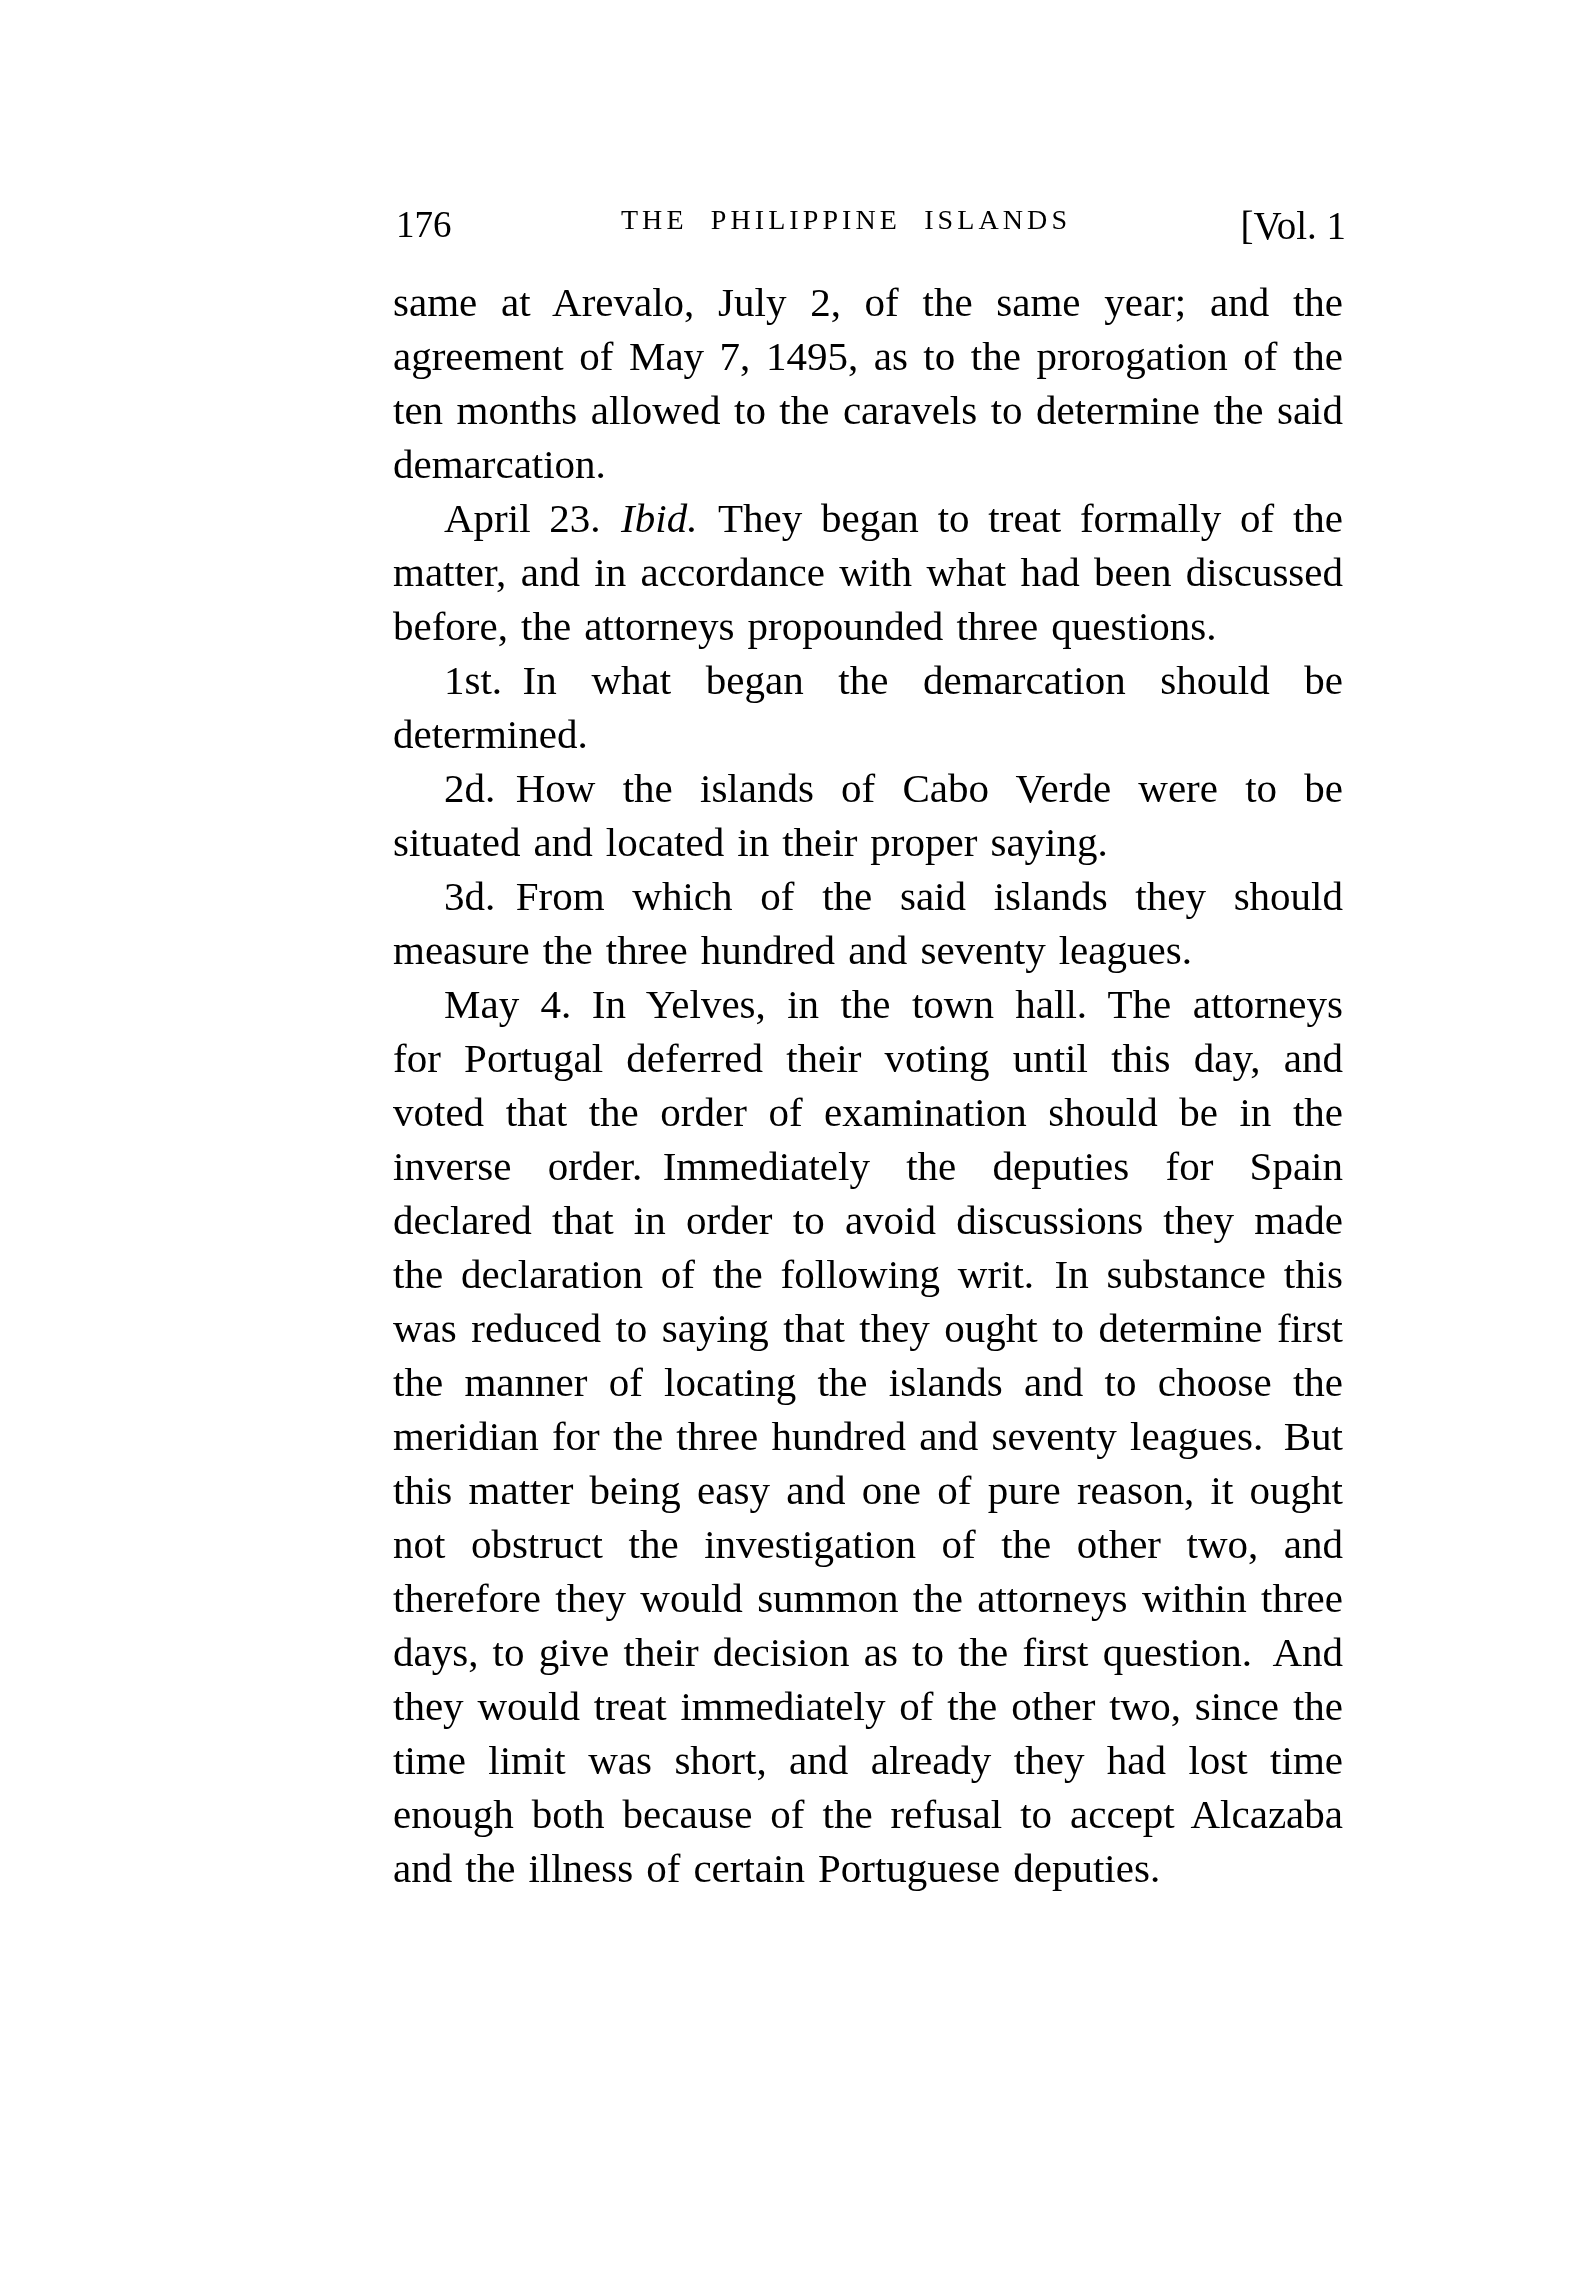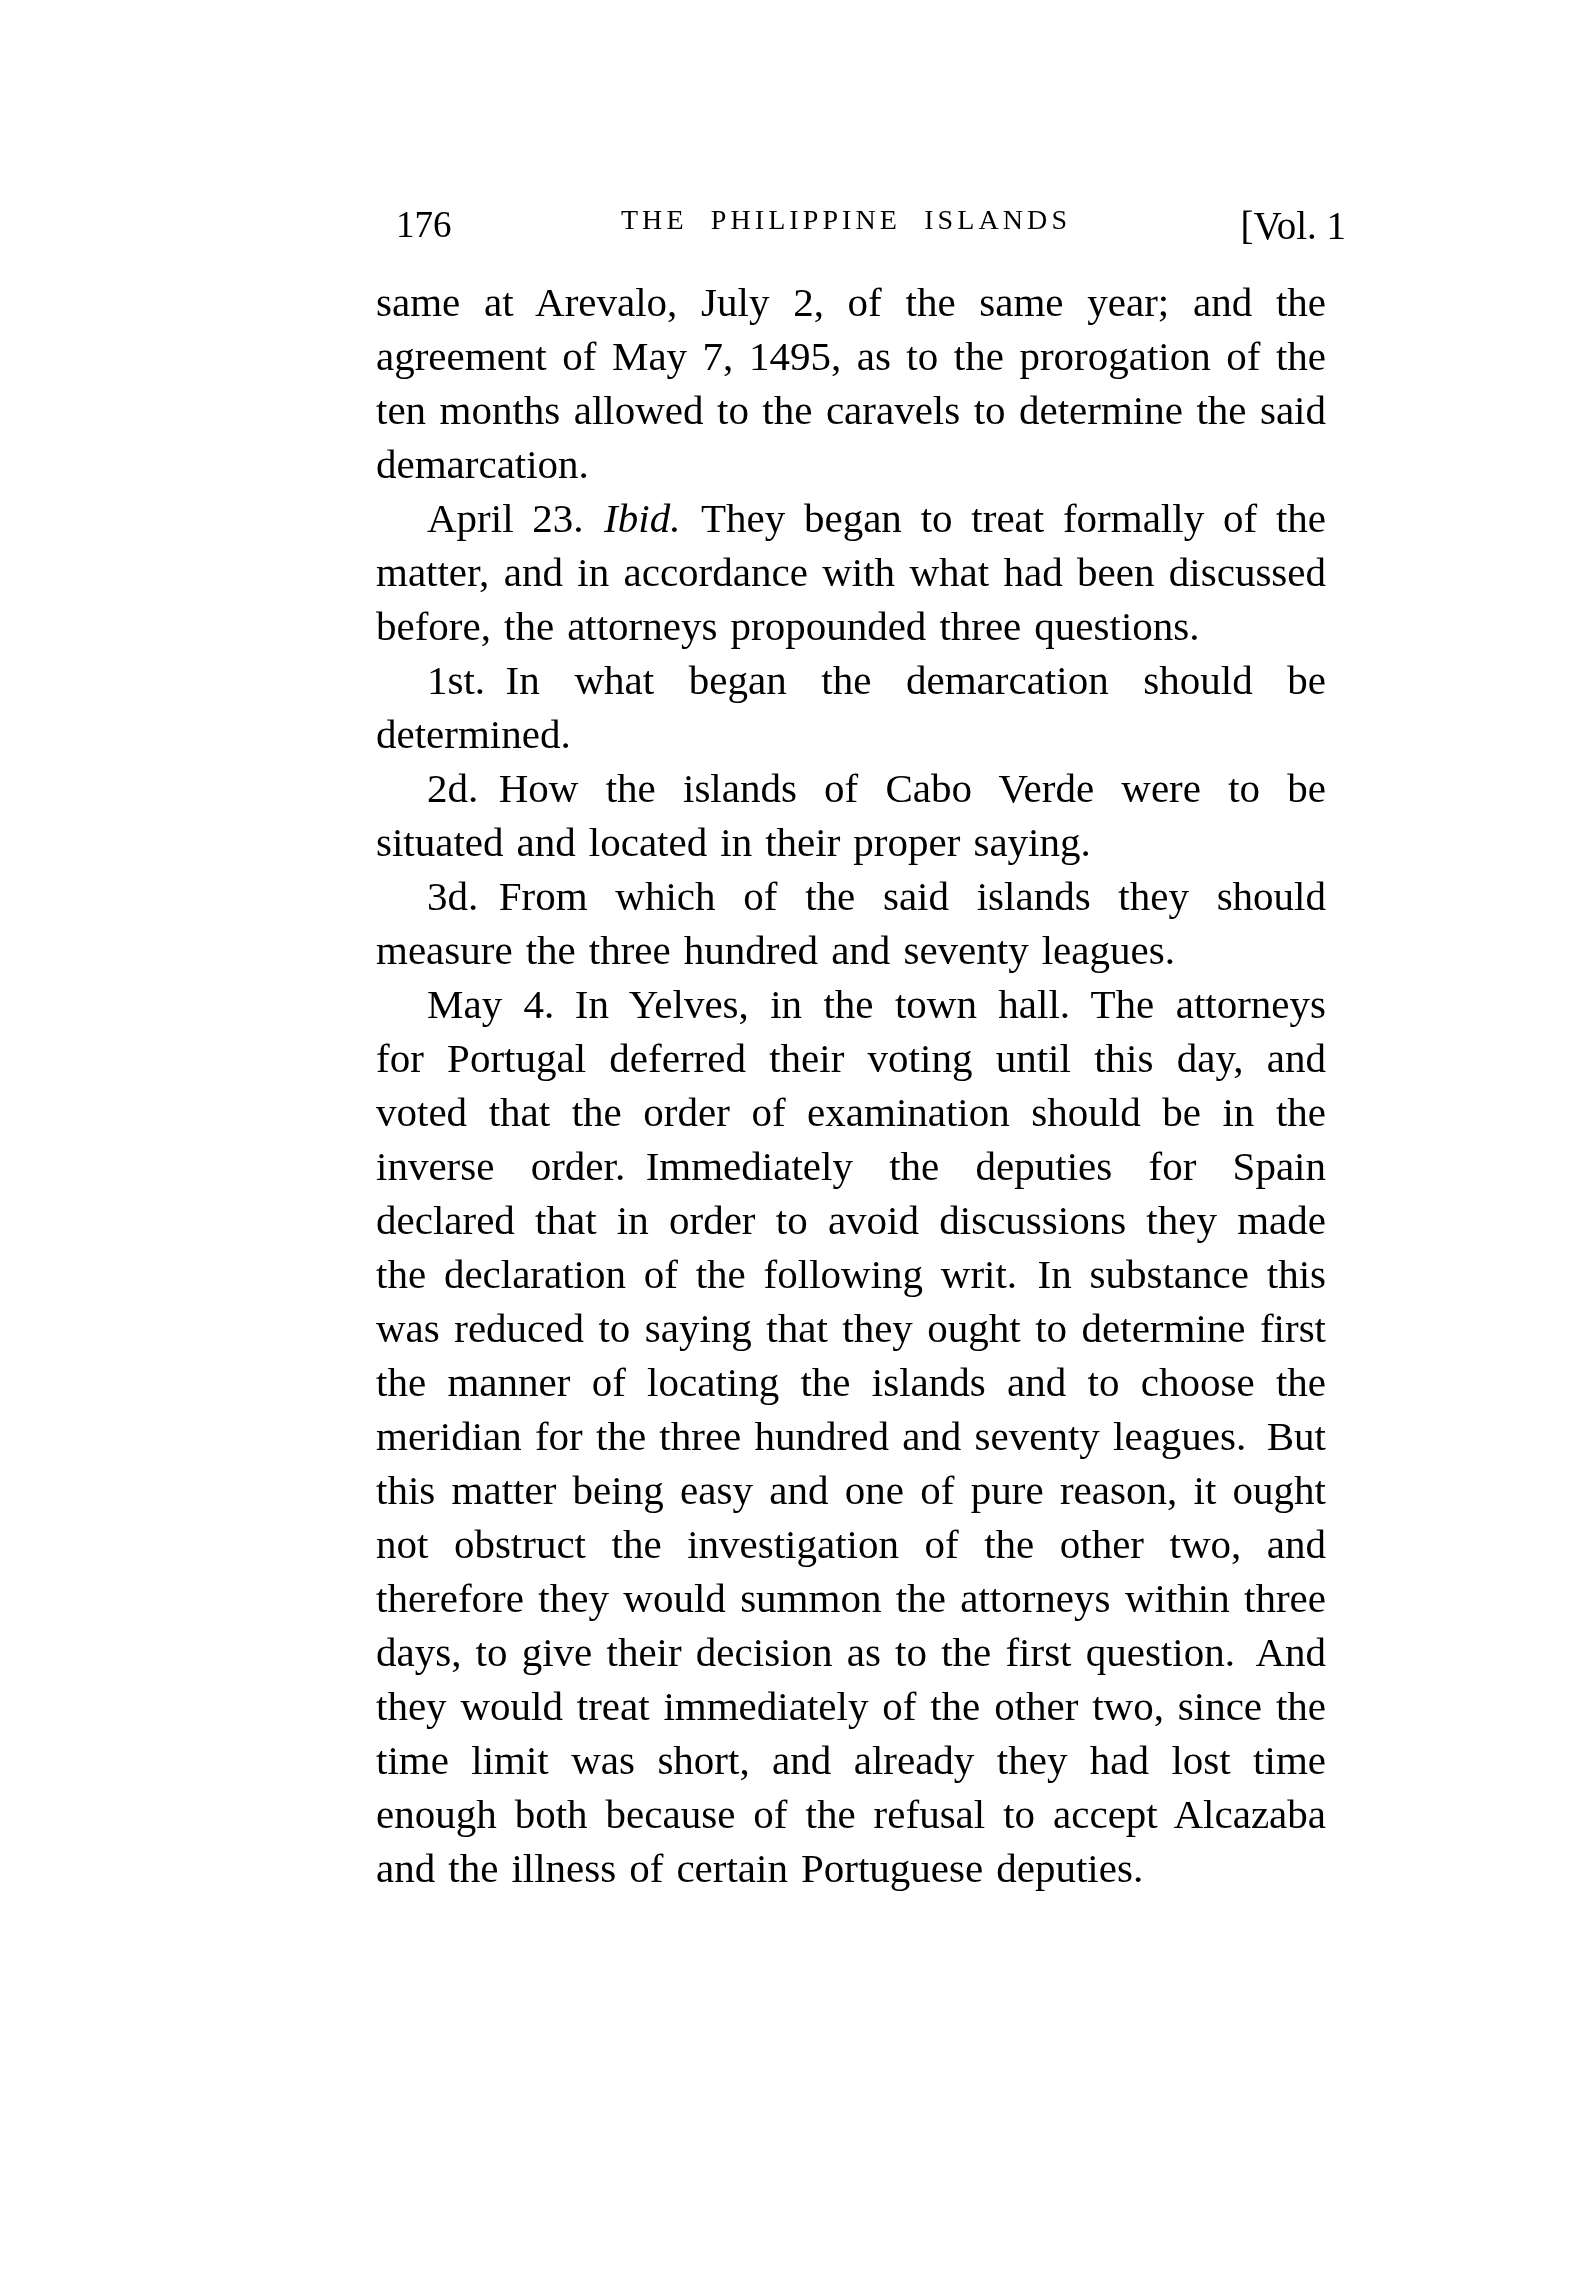--- a/index.html
+++ b/index.html
@@ -32,21 +32,21 @@
     word-spacing: 12px;
     white-space: nowrap;
   }
   .volume {
     font-size: 39px;
     line-height: 1;
     white-space: nowrap;
   }
   .bodytext {
     position: absolute;
-    left: 376px;
+    left: 393px;
     top: 275px;
     width: 950px;
     font-size: 41px;
     line-height: 54px;
     text-align: justify;
     word-spacing: 2.8px;
   }
   .bodytext p { margin: 0; padding: 0; }
   p.indent { text-indent: 51px; }
   .italic { font-style: italic; margin-top: 26px; }

